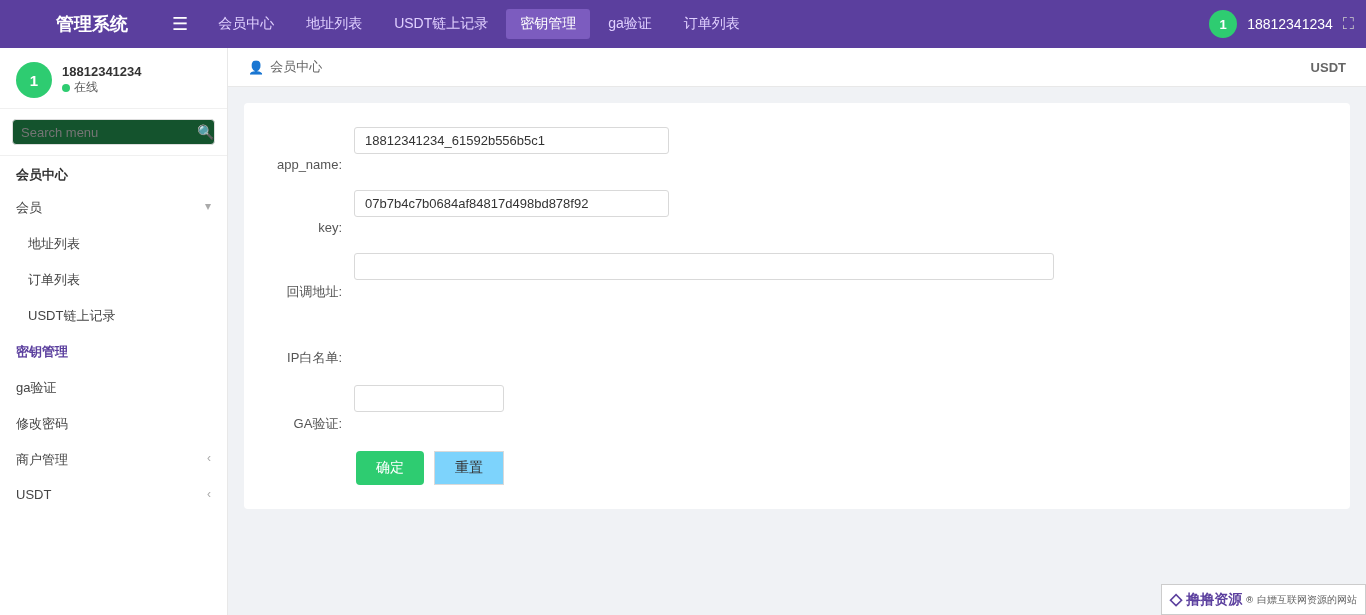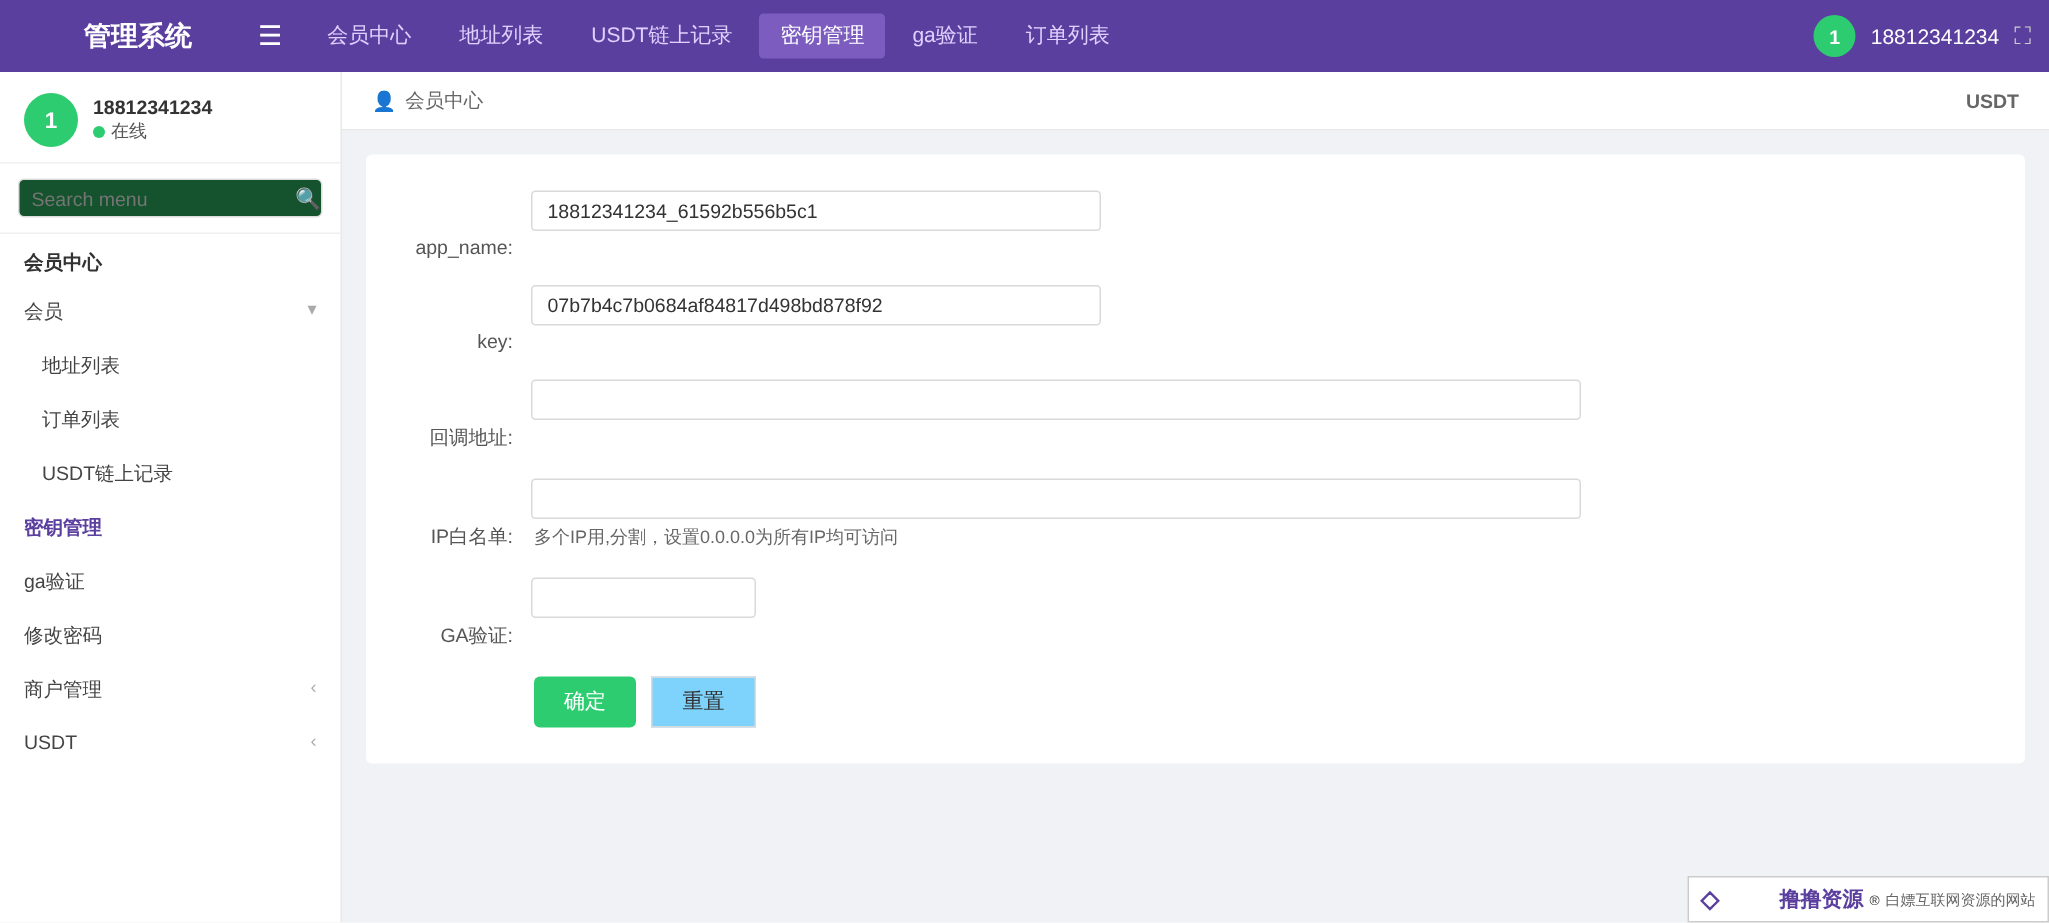--- a/index.html
+++ b/index.html
@@ -189,21 +189,21 @@
       margin-top: 24px;
     }
     .form-input {
       border: 1px solid #d9d9d9;
       border-radius: 3px;
       padding: 5px 10px;
       font-size: 13px;
       color: #333;
       outline: none;
     }
-    .form-input-wide { width: 380px; }
+    .form-input-wide { width: 315px; }
     .form-input-full { width: 700px; }
     .form-input-ga { width: 150px; }
     .form-hint {
       font-size: 12px;
       color: #666;
       padding-top: 4px;
       padding-left: 2px;
     }
 
     .form-actions {
@@ -243,21 +243,20 @@
       color: #333;
       display: flex;
       align-items: center;
       gap: 4px;
       z-index: 999;
     }
     .watermark-logo {
       font-weight: bold;
       font-size: 14px;
       color: #5b3f9e;
-      margin-left: 36px;
     }
     .watermark-text { font-size: 10px; color: #666; }
   </style>
 </head>
 <body>
 
 <div class="topnav">
   <div class="topnav-logo">管理系统</div>
   <span class="topnav-menu-toggle">☰</span>
   <div class="topnav-links">
@@ -355,24 +354,20 @@
         <input class="form-input form-input-wide" type="text" value="07b7b4c7b0684af84817d498bd878f92" readonly="" style="">
       </div>
 
       <div class="form-row">
         <label class="form-label">回调地址:</label>
         <input class="form-input form-input-full" type="text" style="">
       </div>
 
       <div class="form-row">
         <label class="form-label">IP白名单:</label>
-        <div>
-          <input class="form-input form-input-full" type="text" style="">
-          <div class="form-hint">多个IP用,分割，设置0.0.0.0为所有IP均可访问</div>
-        </div>
       </div>
 
       <div class="form-row">
         <label class="form-label">GA验证:</label>
         <input class="form-input form-input-ga" type="text" style="">
       </div>
 
       <div class="form-actions">
         <button class="btn-confirm">确定</button>
         <button class="btn-reset">重置</button>

